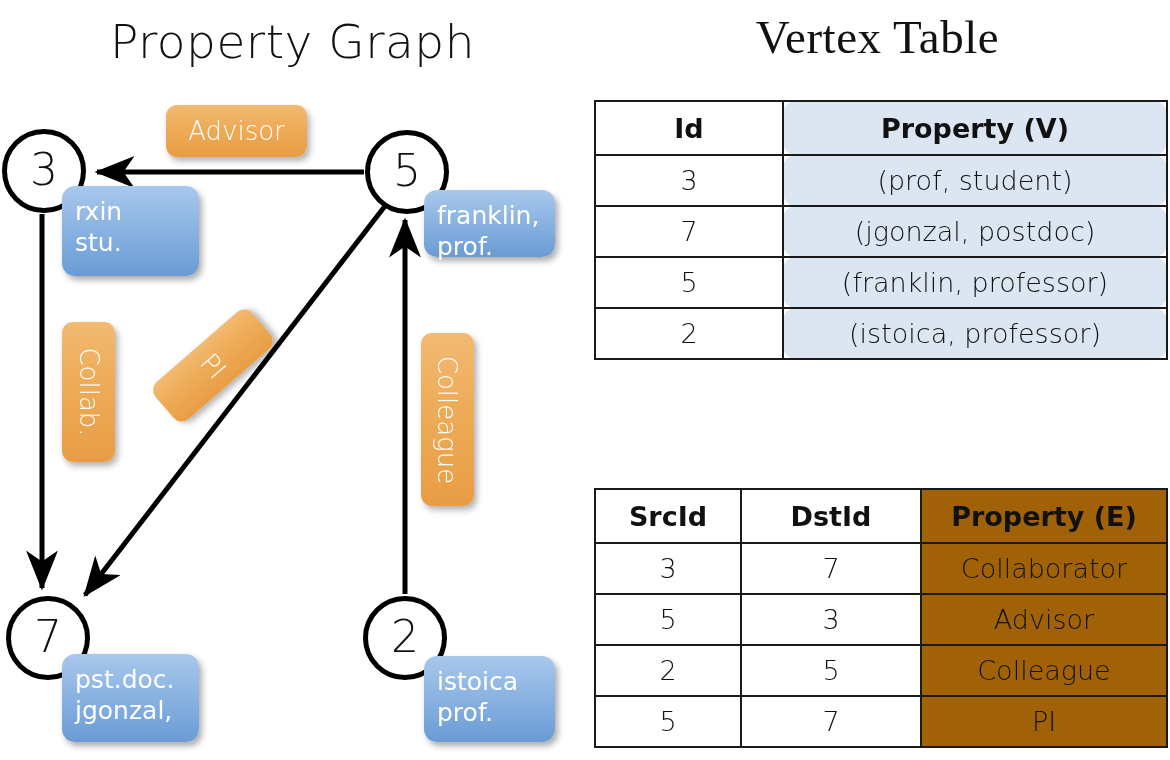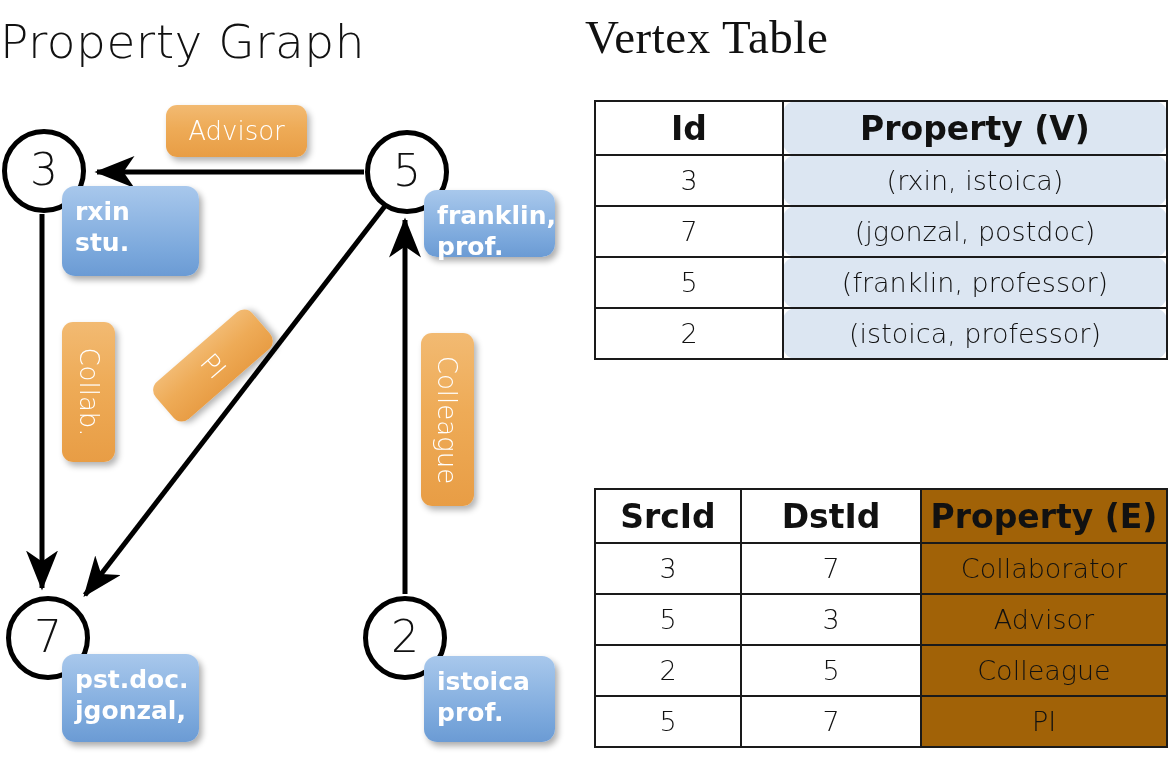--- a/index.html
+++ b/index.html
@@ -25,21 +25,21 @@
   #tables-panel {
     position: absolute;
     left: 585px; top: 0;
     width: 585px; height: 760px;
   }
 
   
   .panel-title {
     position: absolute;
     width: 100%;
-    text-align: left;
+    text-align: center;
     font-family: "DejaVu Sans", sans-serif;
     font-weight: 300;
     font-size: 47px;
     letter-spacing: 0.5px;
     color: #111111;
     white-space: nowrap;
   }
   #graph-title  { top: 14px; left: 0; }
   #vertex-title { top: 10px; left: 0; font-family: Liberation Serif, serif; }
   #edge-title   { top: 398px; left: 0; }
@@ -73,21 +73,21 @@
   }
 
   
   .prop-box {
     position: absolute;
     border-radius: 13px;
     background: linear-gradient(to bottom, #a8c8ec 0%, #9dc0e8 18%, #7ba8dc 72%, #6b9bd4 100%);
     box-shadow: 3px 4px 6px rgba(0,0,0,0.33);
     color: #ffffff;
     font-family: "DejaVu Sans", sans-serif;
-    font-weight: 700;
+    font-weight: 400;
     font-size: 25px;
     line-height: 1.22;
     padding: 11px 0 0 13px;
     box-sizing: border-box;
   }
 
   
   .edge-label {
     position: absolute;
     border-radius: 11px;
@@ -127,21 +127,21 @@
   }
   .data-table td, .data-table th {
     border: 2px solid #1a1a1a;
     text-align: center;
     font-weight: 300;
     color: #111111;
     padding: 0;
   }
   .data-table th {
     font-weight: 700;
-    font-size: 33px;
+    font-size: 27px;
     height: 52px;
   }
   .data-table td {
     font-size: 27px;
     height: 49px;
   }
   .cell-blue { background: #dce6f2; border-radius: 13px; }
   .cell-peach { background: #a16207; }
 
   #vertex-table { left: 9px; top: 100px; width: 572px; }
@@ -232,21 +232,21 @@
       </colgroup>
     <thead>
       <tr>
         <th>Id</th>
         <th class="cell-blue">Property (V)</th>
       </tr>
     </thead>
     <tbody>
       <tr>
         <td>3</td>
-        <td class="cell-blue">(rxin, istoica)</td>
+        <td class="cell-blue">(prof, student)</td>
       </tr>
       <tr>
         <td>7</td>
         <td class="cell-blue">(jgonzal, postdoc)</td>
       </tr>
       <tr>
         <td>5</td>
         <td class="cell-blue">(franklin, professor)</td>
       </tr>
       <tr>

